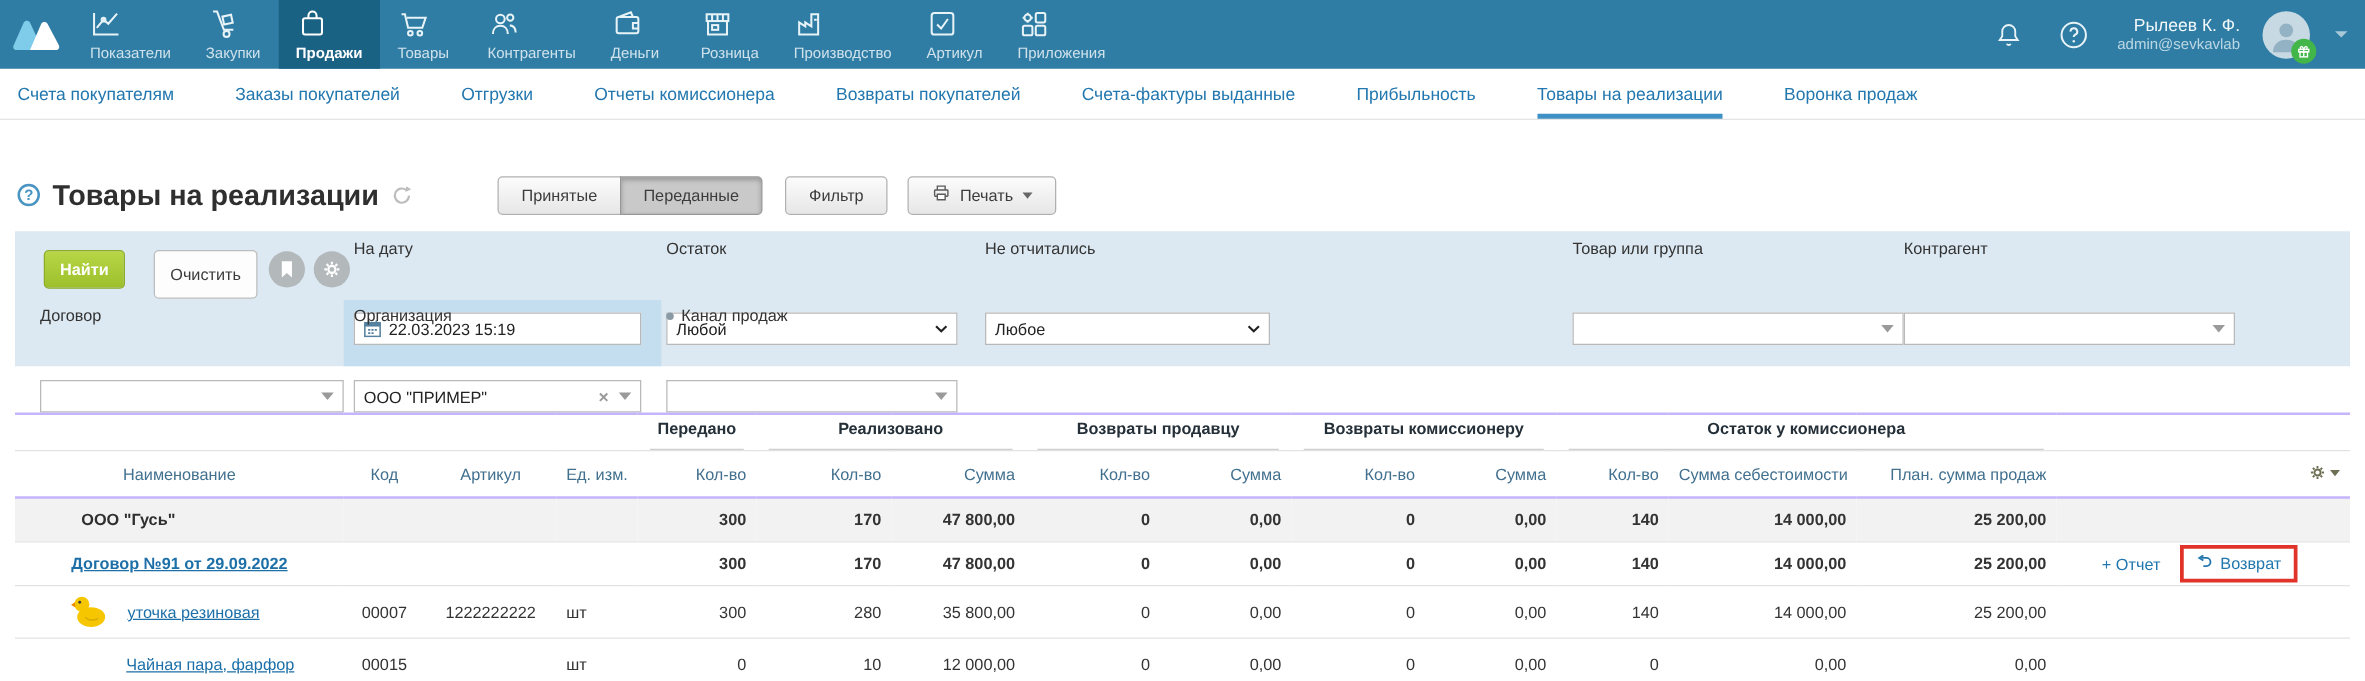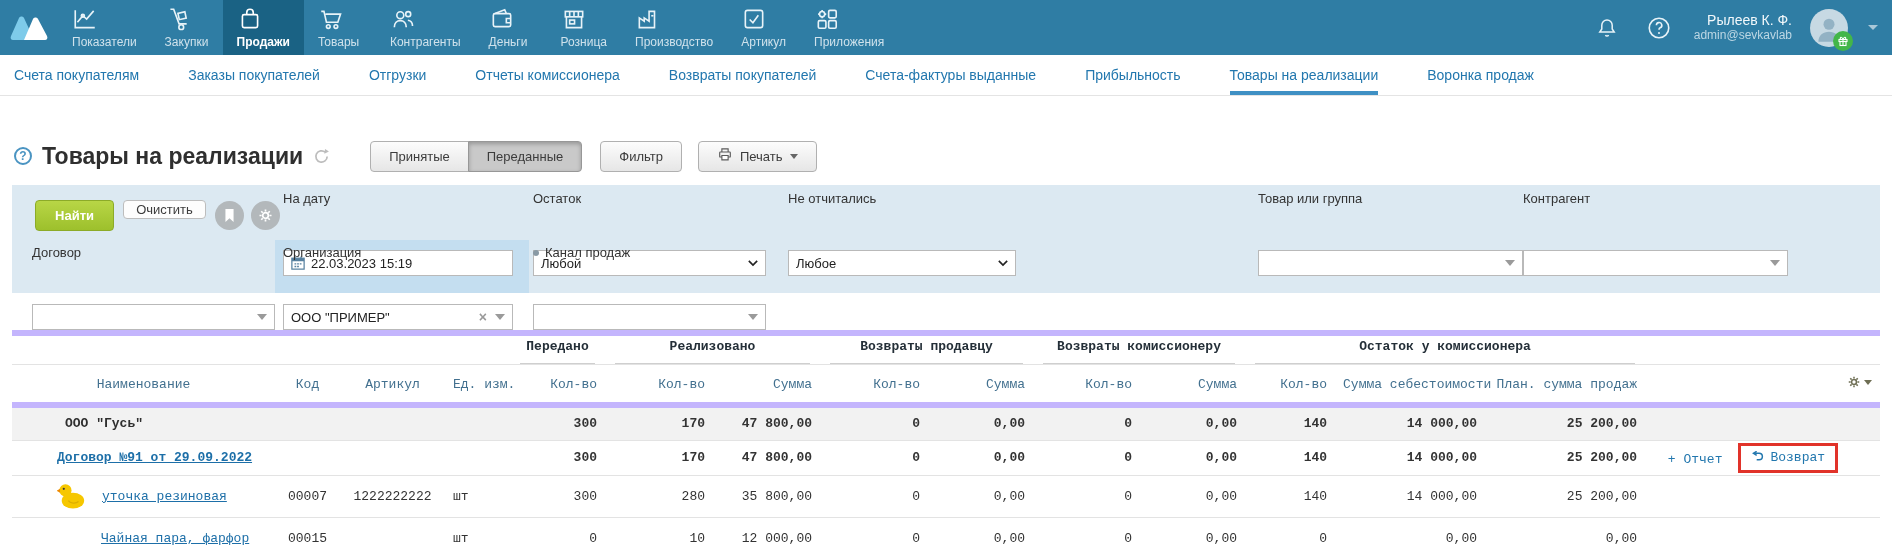--- a/index.html
+++ b/index.html
@@ -40,34 +40,34 @@
                display:flex; align-items:center; padding-left:14px; }
   .q-circle { width:18px; height:18px; border-radius:50%; border:2px solid #4a94c2; color:#4a94c2;
               font-size:12px; font-weight:bold; display:flex; align-items:center; justify-content:center;
               cursor:pointer; flex:0 0 auto; }
   .page-title { font-size:23px; font-weight:bold; color:#2f2f2f; margin-left:10px; white-space:nowrap; }
   .refresh { margin-left:10px; cursor:pointer; display:flex; align-items:center; }
   .btn { height:31px; border:1px solid #b0b0b0; border-radius:4px;
          background:linear-gradient(#fcfcfc,#e6e6e6); font-size:13px; color:#3c3c3c;
          display:inline-flex; align-items:center; justify-content:center; padding:0 18px; cursor:pointer;
          font-family:"Liberation Sans",sans-serif; }
-  .seg { margin-left:14px; display:flex;padding-left:26px; }
+  .seg { margin-left:42px; display:flex;padding-left:26px; }
   .seg .btn:first-child { border-radius:4px 0 0 4px; }
   .seg .btn:last-child { border-radius:0 4px 4px 0; margin-left:-1px; }
   .btn.pressed { background:#c9c9c9; box-shadow:inset 0 2px 4px rgba(0,0,0,.25); border-color:#979797; }
   .btn.filter-btn { margin-left:18px; }
   .btn.print-btn { margin-left:16px; gap:7px; }
   .caret-sm { width:0; height:0; border-left:4px solid transparent; border-right:4px solid transparent;
               border-top:5px solid #666; }
   
   .filter-panel { position:absolute; left:12px; top:185px; width:1868px; height:108px; background:#dce9f2; }
-  .btn-find { position:absolute; left:23px; top:15px; width:79px; height:31px;
+  .btn-find { position:absolute; left:23px; top:15px; width:65px; height:31px;
               background:linear-gradient(#b8d646,#9dc02c); border:1px solid #8cab28; border-radius:4px;
               color:#fff; font-size:13px; font-weight:bold; cursor:pointer; }
-  .btn-clear { position:absolute; left:111px; top:15px; width:83px; height:19px;
+  .btn-clear { position:absolute; left:111px; top:15px; width:83px; height:39px;
                background:#fdfdfd; border:1px solid #bdbdbd; border-radius:4px; color:#3c3c3c;
                font-size:13px; cursor:pointer; }
   .circle-btn { position:absolute; top:16px; width:29px; height:29px; border-radius:50%;
                 background:#b3b8bb; display:flex; align-items:center; justify-content:center; cursor:pointer; }
   .f-field { position:absolute; }
   .f-label { font-size:13px; color:#333; margin-bottom:3px; white-space:nowrap; }
   .f-label.dotted::before { content:""; display:inline-block; width:6px; height:6px; border-radius:50%;
                             background:#8a9aa5; margin-right:6px; vertical-align:1px; }
   .control { height:26px; background:#fff; border:1px solid #b9b9b9; font-size:13px; color:#222;
              display:flex; align-items:center; padding:0 7px; cursor:pointer; position:relative;margin-top:44px; }
@@ -81,21 +81,21 @@
   .table-wrap { position:absolute; left:12px; top:330px; width:1868px; }
   table { width:1868px; table-layout:fixed; border-collapse:collapse; font-size:13px; }
   tr.groups td { padding:0 10px; vertical-align:bottom; }
   tr.groups .g { text-align:center; font-weight:bold; color:#242f38; font-size:13px;
                  padding:3px 0 9px; border-bottom:1px solid #cfcfcf; }
   tr.cols th { font-weight:normal; color:#42708f; font-size:13px; padding:10px 8px 9px; white-space:nowrap; }
   th.h-center { text-align:center; }
   th.h-left { text-align:center; }
   th.h-right { text-align:right; }
   th.h-unit { color:#6d6d6d; }
-  tbody { border-top:6px solid #c4b5fd;font-family:Liberation Mono, monospace; }
+  tbody { border-top:2px solid #c4b5fd; }
   tbody td { padding:0 8px; white-space:nowrap; }
   tbody tr { border-bottom:1px solid #e3e3e3; }
   tr.group-row { background:#f2f2f2; height:35px; font-weight:bold; }
   tr.contract-row { height:35px; font-weight:bold; }
   tr.product-row { height:42px; }
   td.num { text-align:right; }
   td.c-center { text-align:center; }
   .lnk { color:#1d6fa8; text-decoration:underline; cursor:pointer; }
   .name-plain { padding-left:45px; color:#2f2f2f; }
   .name-contract { padding-left:45px; }

